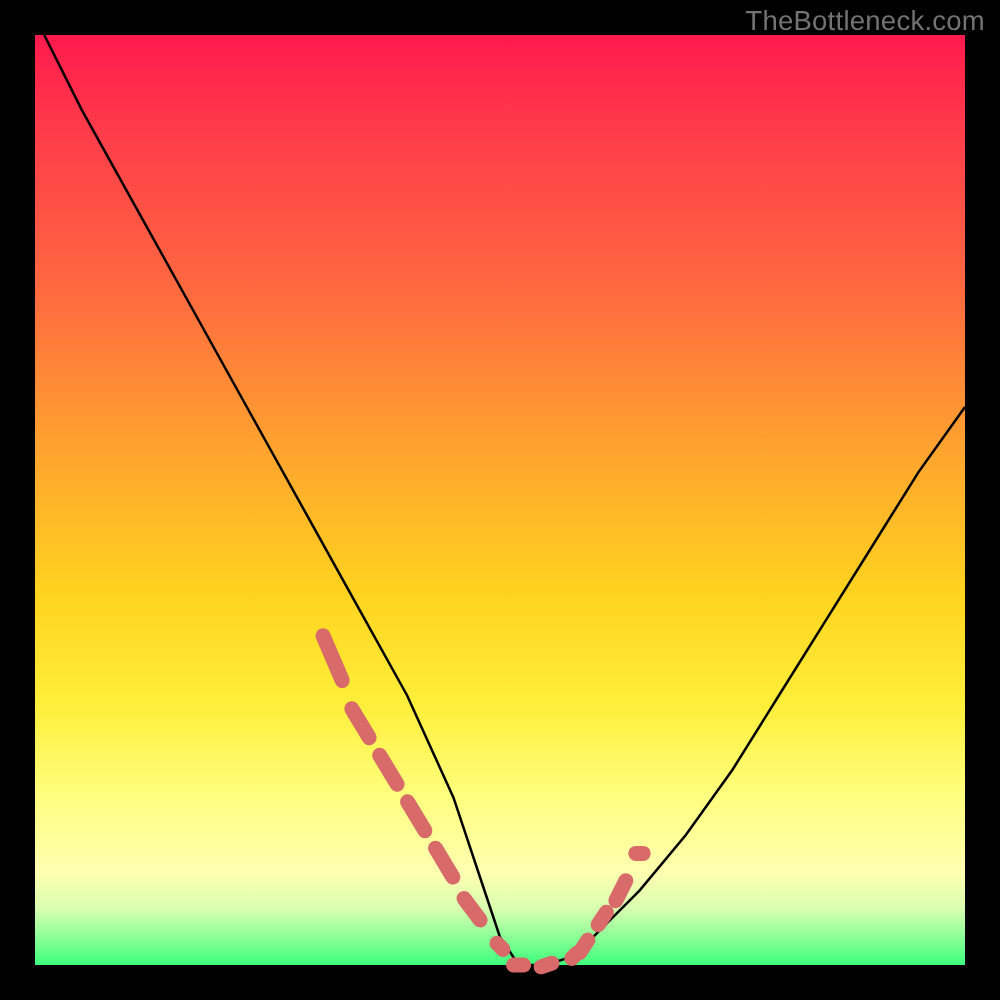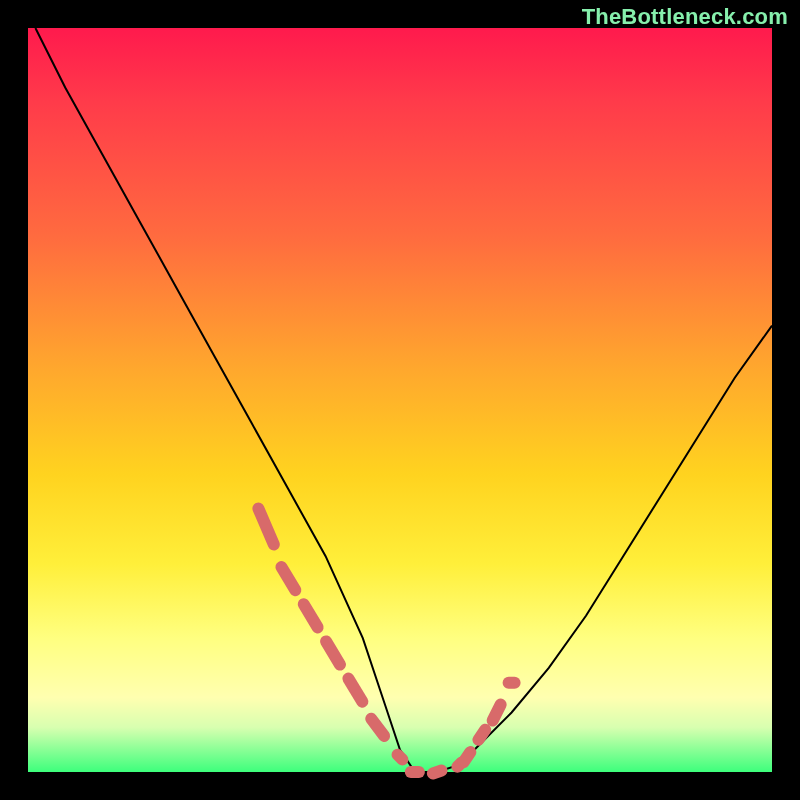--- a/index.html
+++ b/index.html
@@ -37,23 +37,23 @@
       #ffff80 82%,
       #ffffb0 90%,
       #d8ffb0 94%,
       #3dff7c 100%
     );
   }
   .watermark {
     position: absolute;
     top: 4px;
     right: 12px;
-    color: #86efac;
+    color: #737373;
     font-size: 22px;
-    font-weight: 700;
+    font-weight: 400;
     letter-spacing: 0.2px;
   }
   svg.curve {
     position: absolute;
     left: 0;
     top: 0;
     width: 744px;
     height: 744px;
     overflow: visible;
   }

